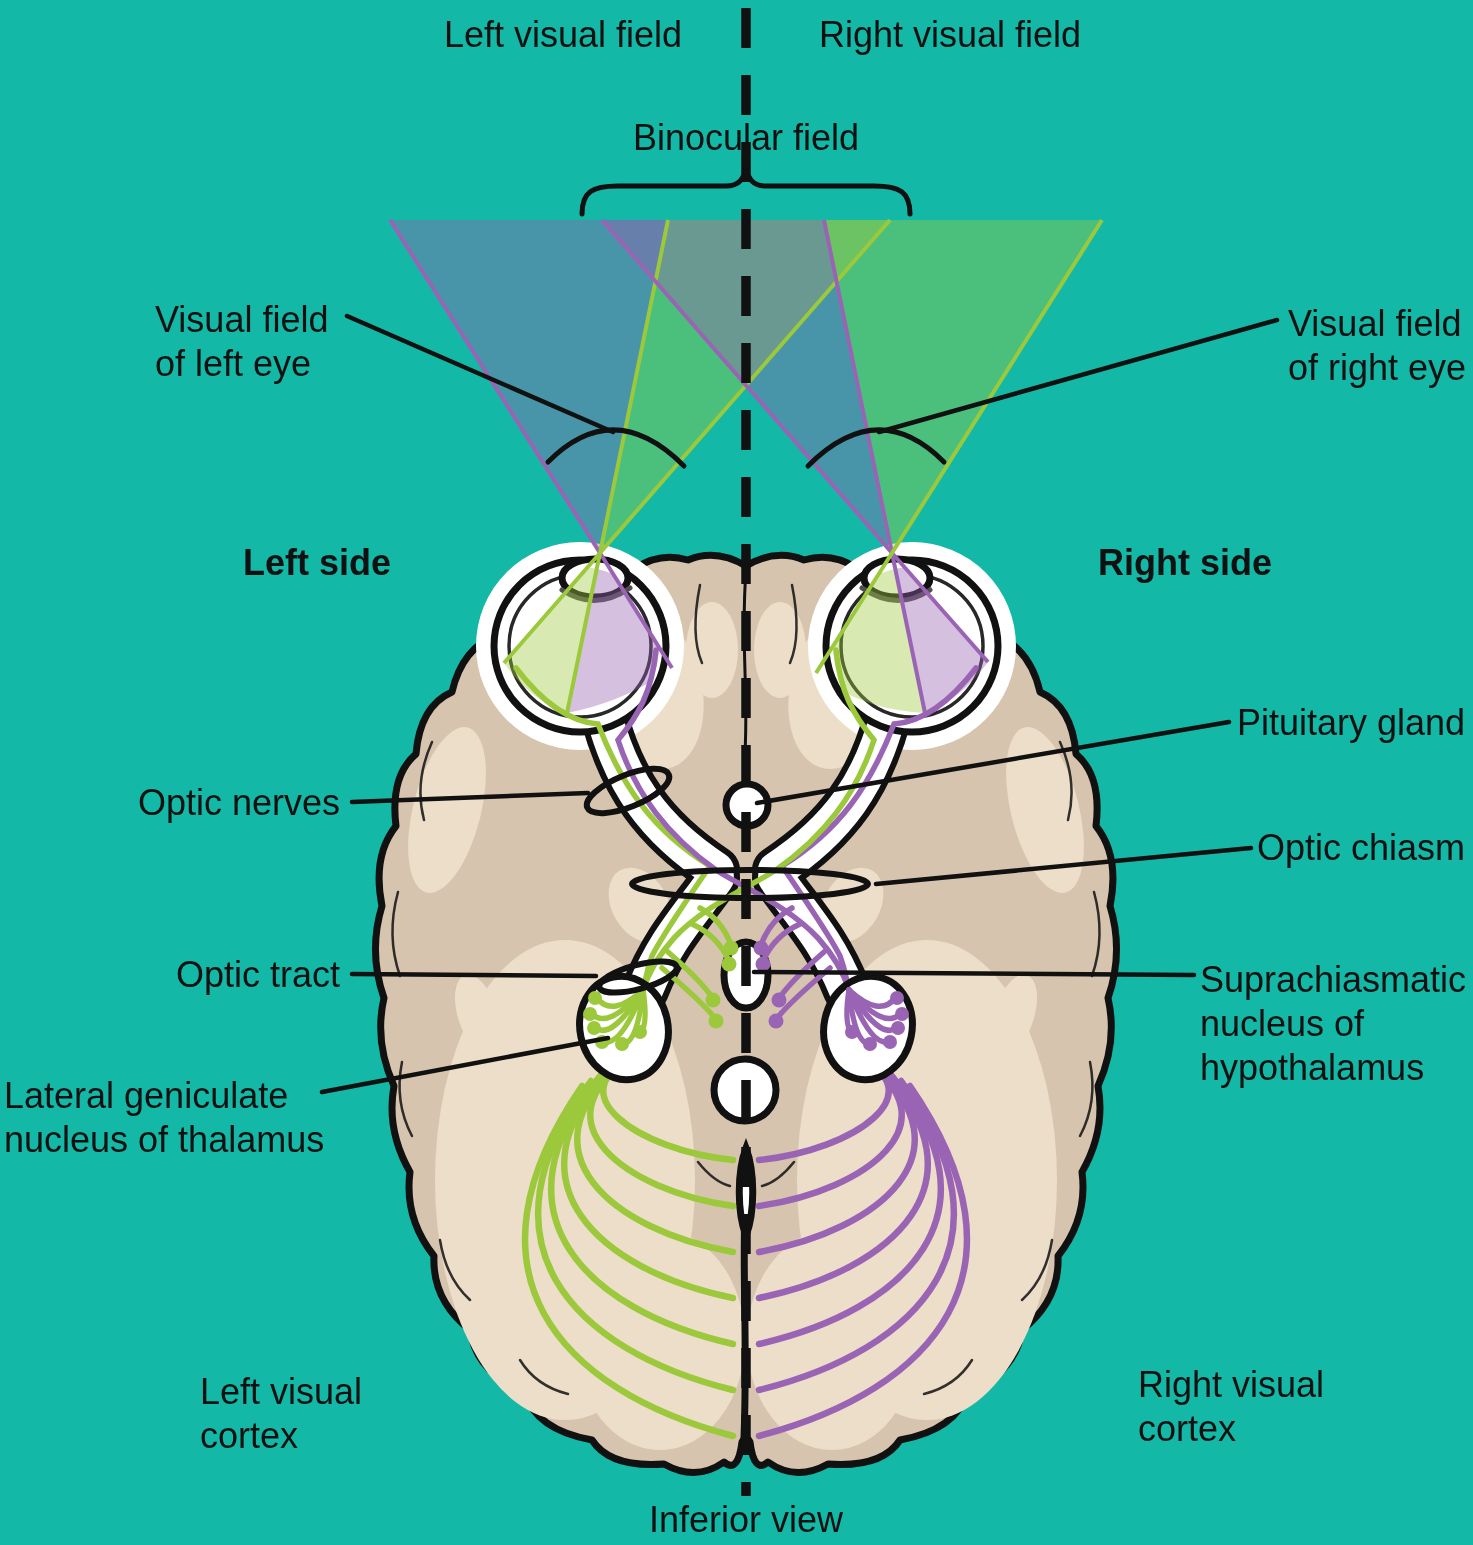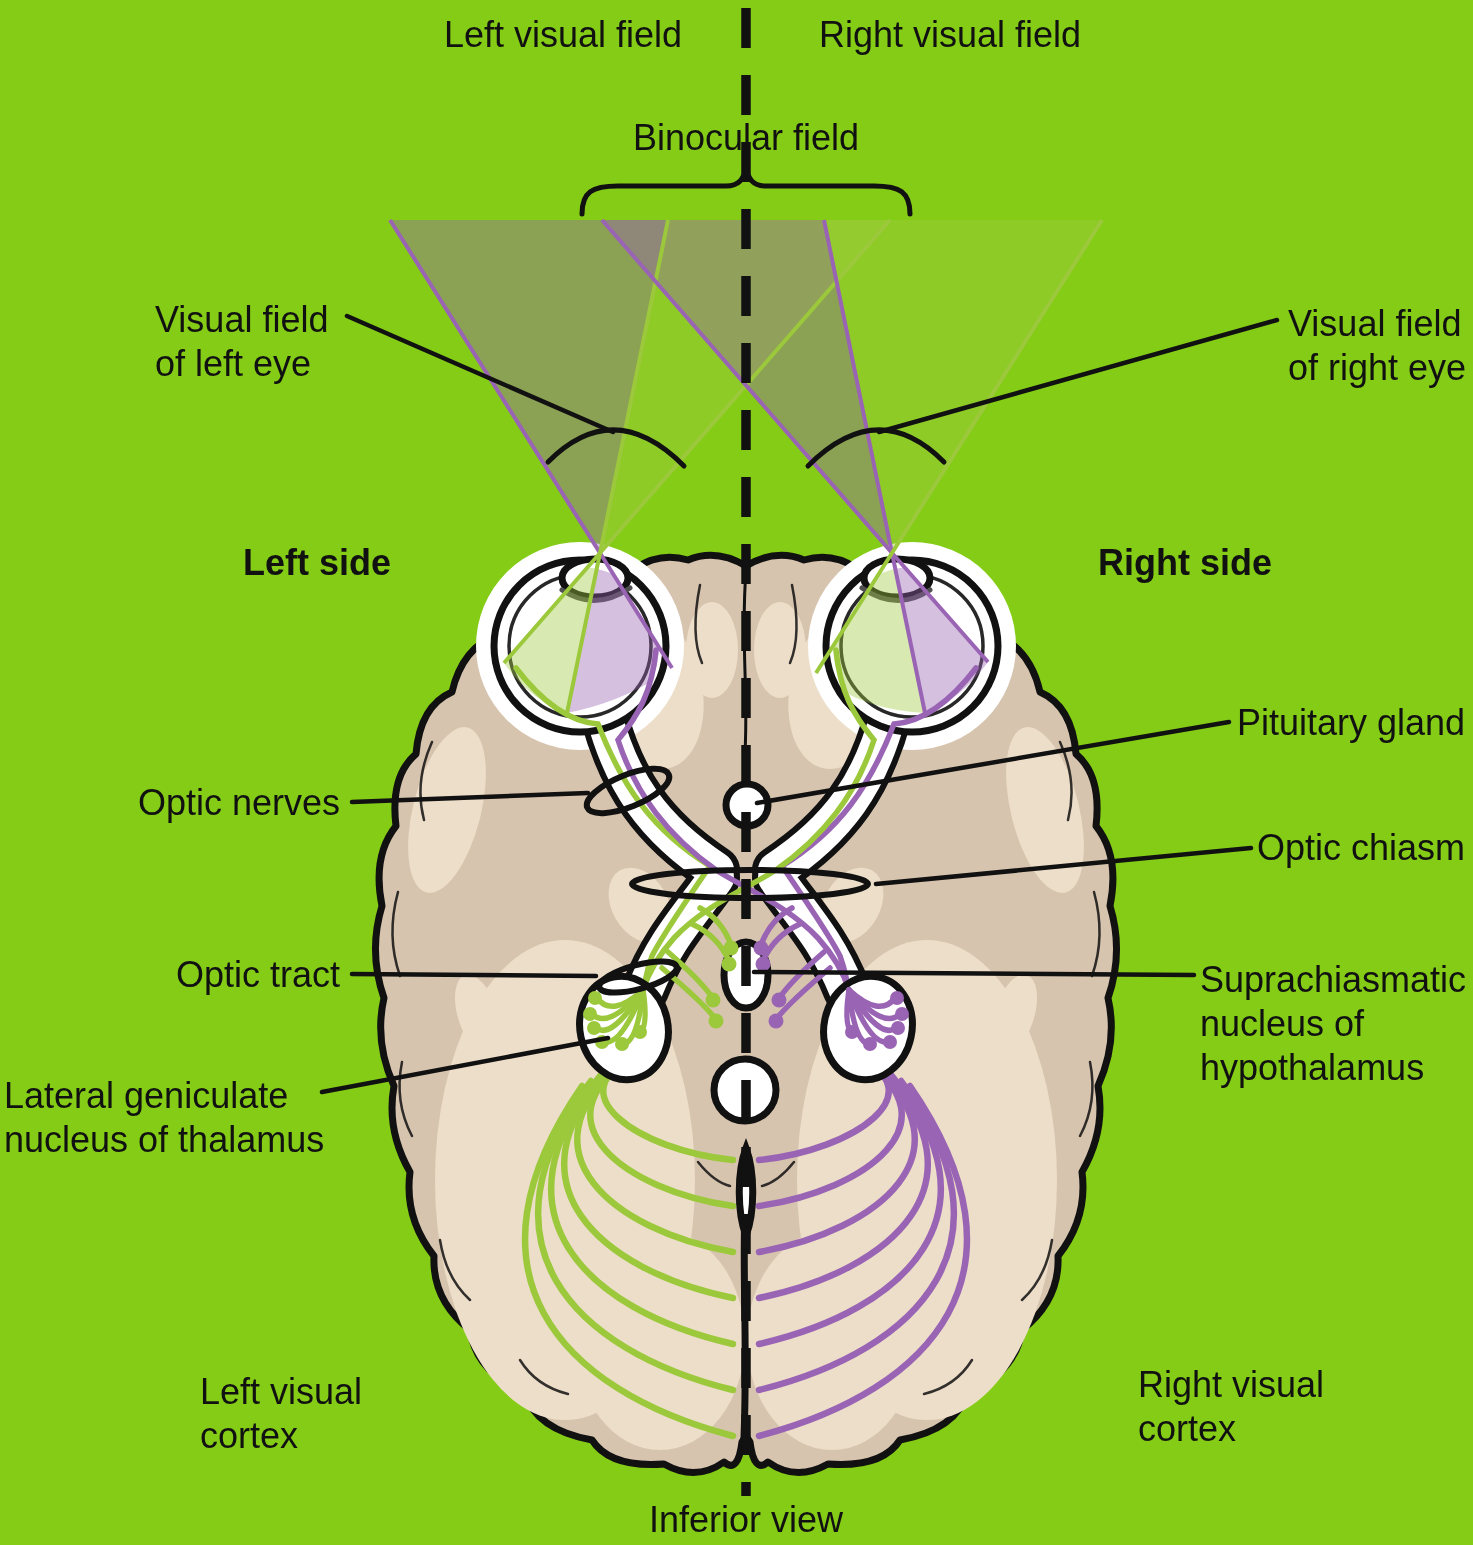--- a/index.html
+++ b/index.html
@@ -1,17 +1,17 @@
 <!DOCTYPE html>
 <html style="--ink: #111111; --green_line: #9cc83c; --purple_line: #9a64b4; --green_fill: #9eca3e; --purple_fill: #9661ae; --brain: #d7c4ae; --brain_light: #eddec9; --lens_gray: #4f4f4f;"><head>
 <meta charset="utf-8">
 <title>Diagram</title>
 <style>
   html,body{margin:0;padding:0;background:#fff;}
-  .stage{width:1473px;height:1545px;position:relative;background:#84cc16;}
+  .stage{width:1473px;height:1545px;position:relative;background:#14b8a6;}
   svg{display:block;}
   text{font-family:"Liberation Sans","DejaVu Sans",sans-serif;font-size:36px;fill:var(--ink);}
   .bold{font-weight:bold;}
   .center{text-anchor:middle;}
   .enda{text-anchor:end;}
   .brain{fill:var(--brain);stroke:var(--ink);stroke-width:7;stroke-linejoin:round;}
   .brainlight{fill:var(--brain_light);stroke:none;}
   .sulcus{stroke:var(--ink);stroke-width:2.5;fill:none;opacity:.85;stroke-linecap:round;}
   .fissure{stroke:var(--ink);fill:none;stroke-linecap:round;}
   .band-b{stroke:var(--ink);stroke-width:48;fill:none;stroke-linecap:round;}

